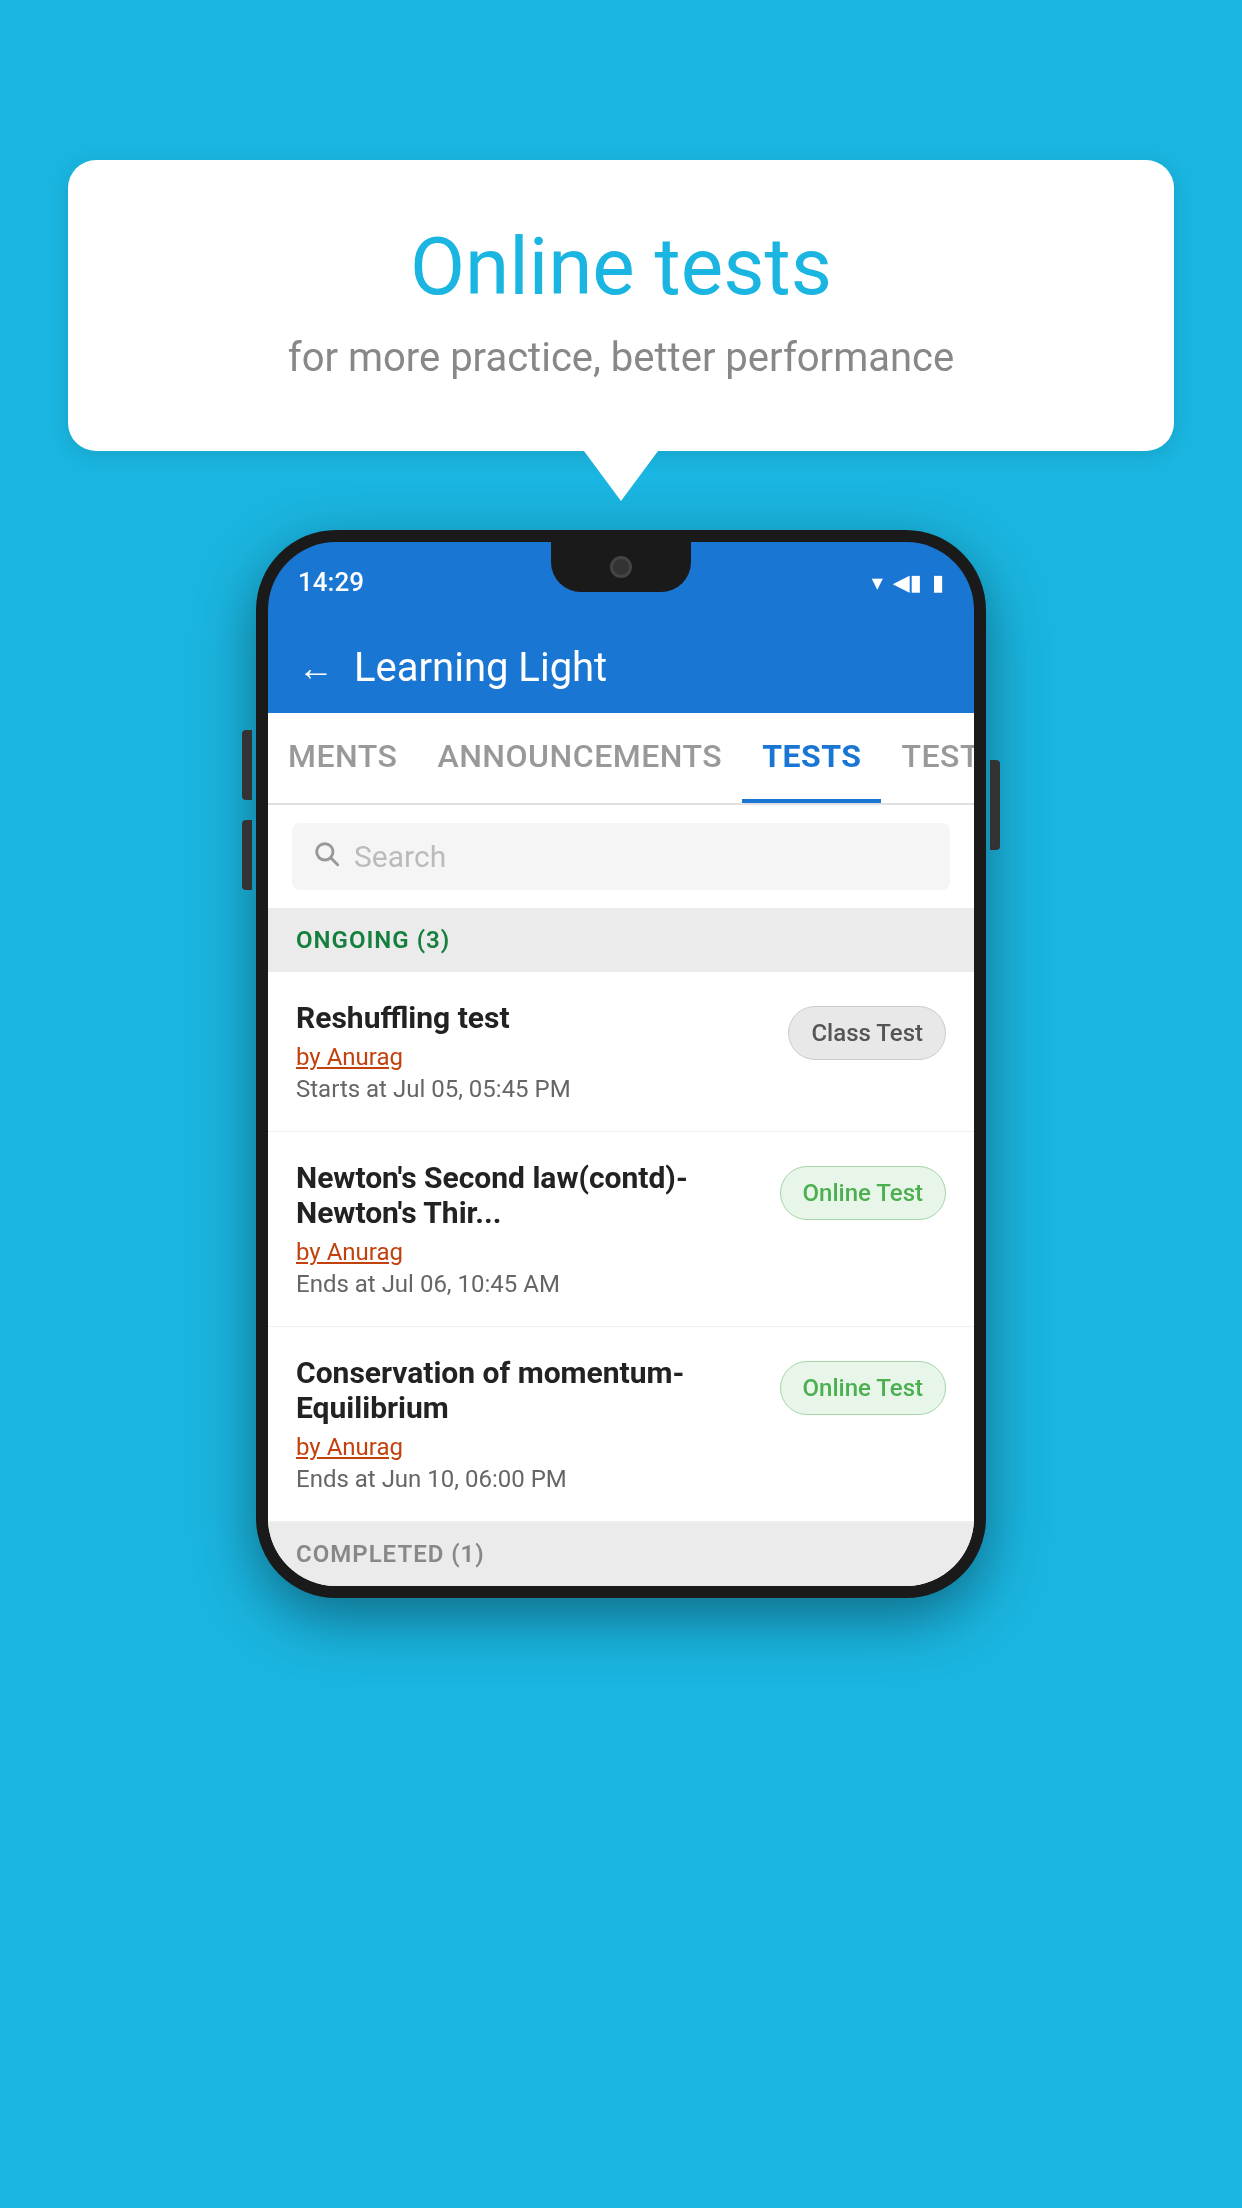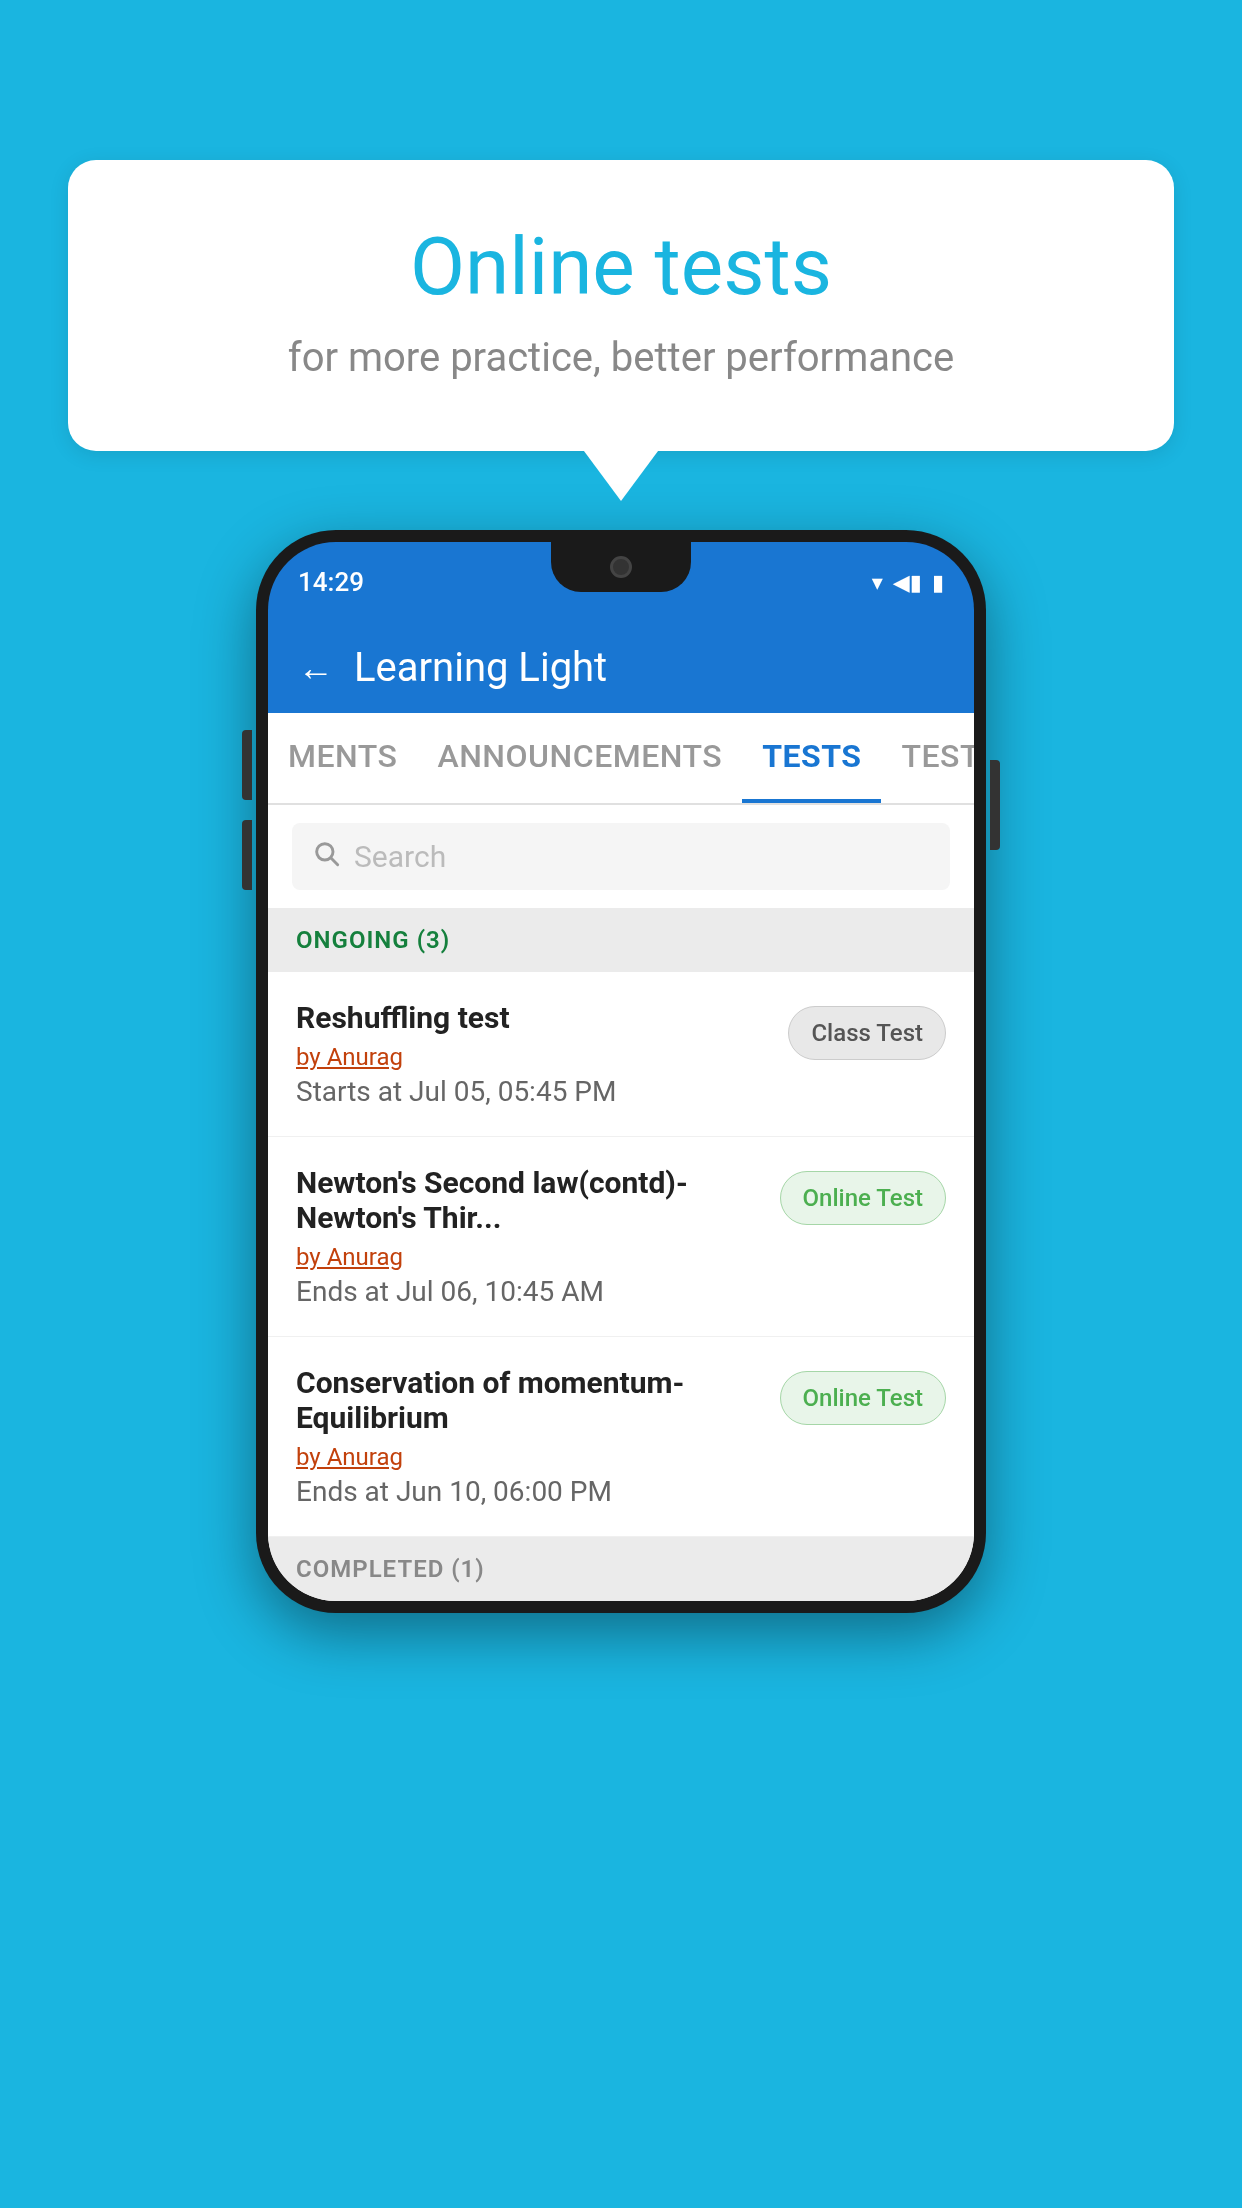--- a/index.html
+++ b/index.html
@@ -219,21 +219,21 @@
       color: #222;
       margin-bottom: 8px;
     }
     .test-author {
       font-size: 24px;
       color: #c2410c;
       margin-bottom: 4px;
       text-decoration: underline;
     }
     .test-date {
-      font-size: 28px;
+      font-size: 24px;
       color: #666;
     }
     .test-badge {
       border-radius: 30px;
       padding: 12px 22px;
       font-size: 24px;
       font-weight: 500;
       white-space: nowrap;
       align-self: flex-start;
       margin-top: 6px;

